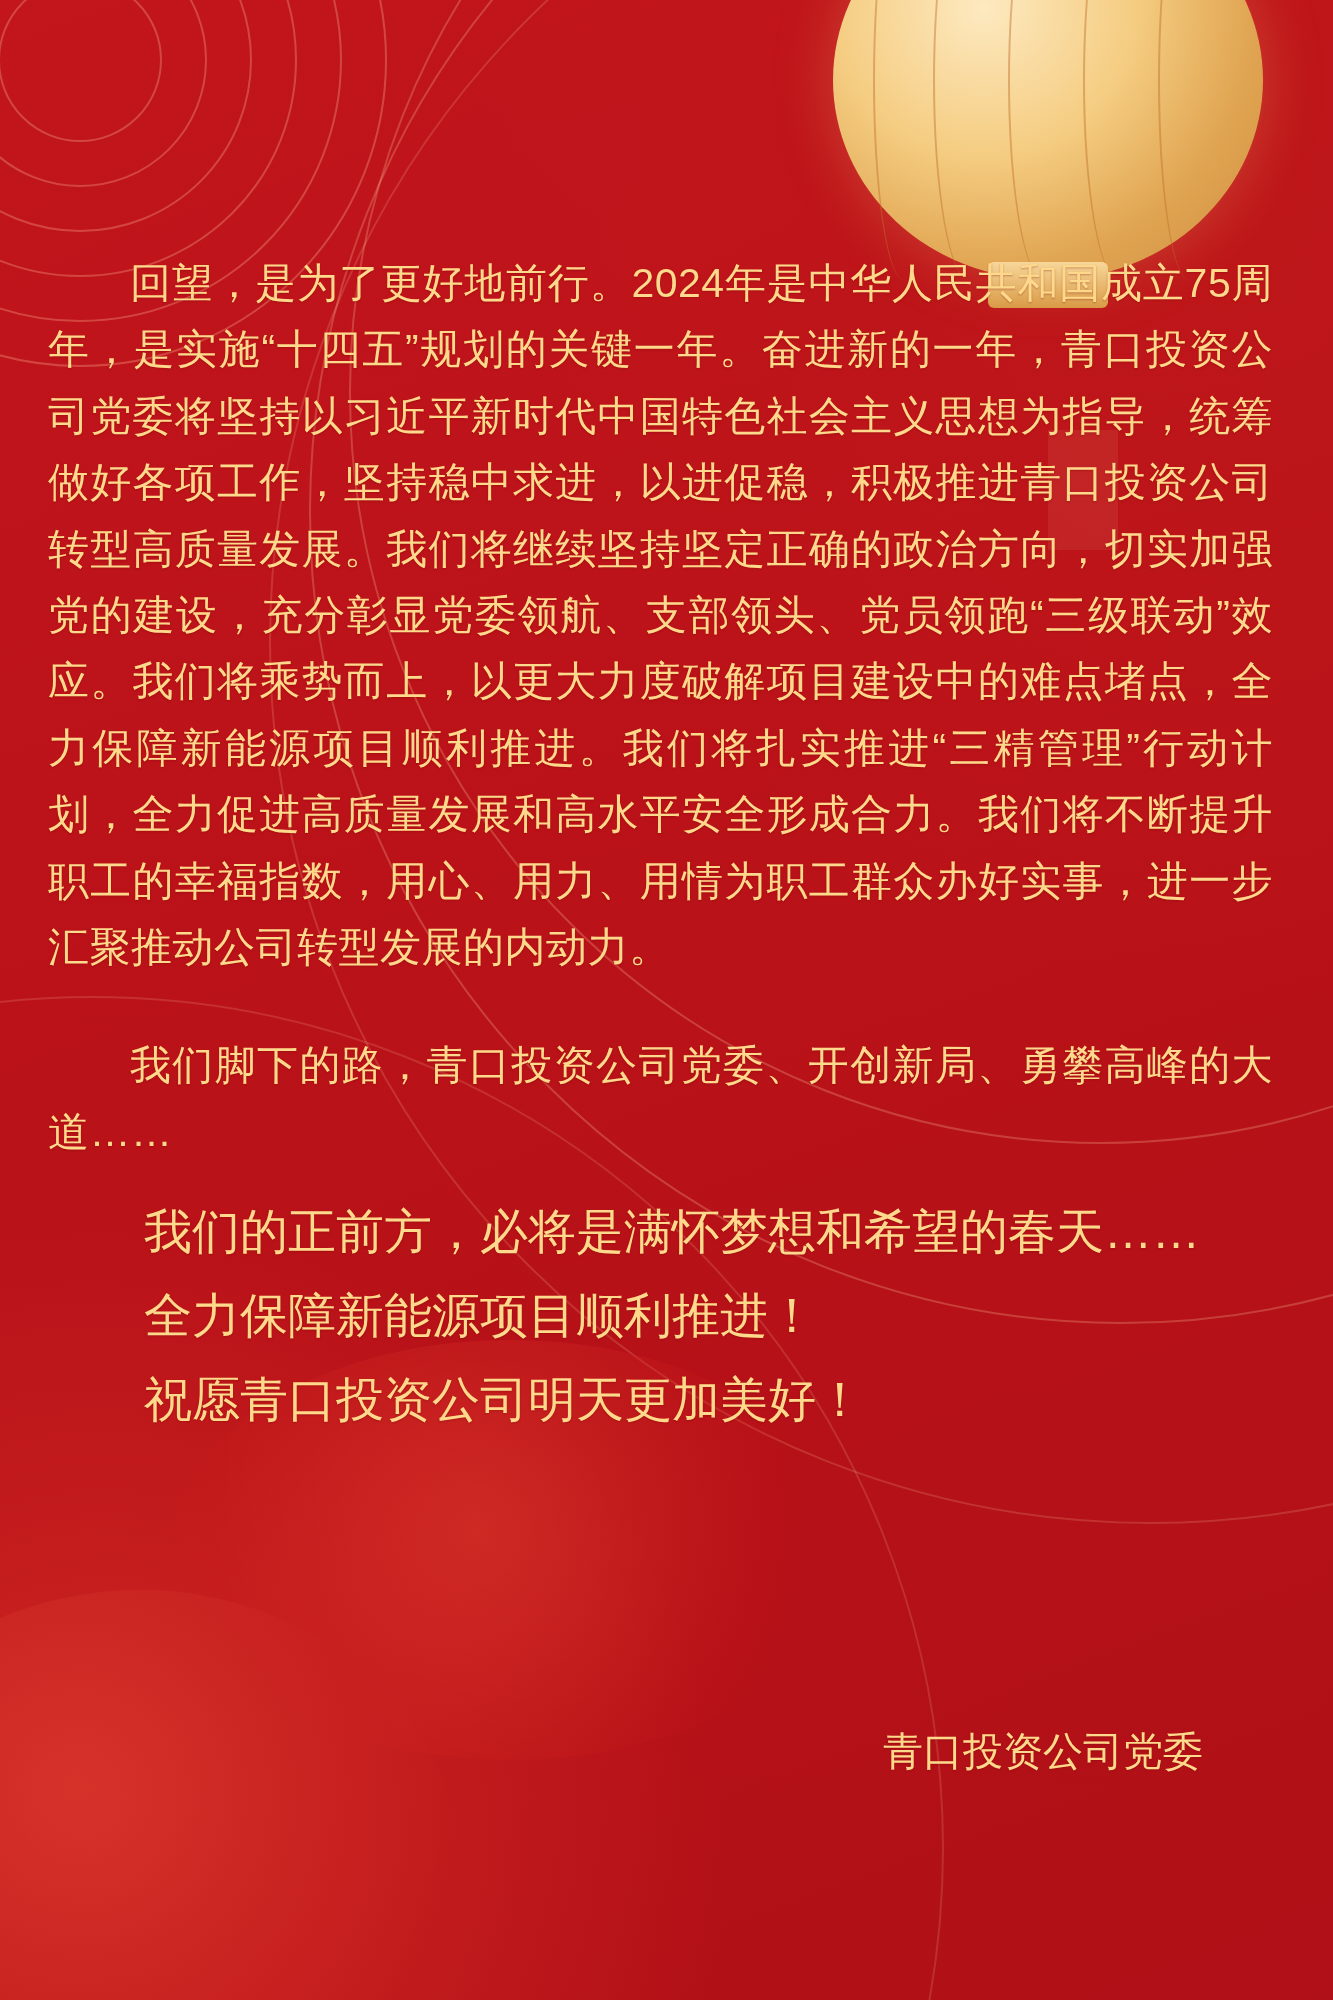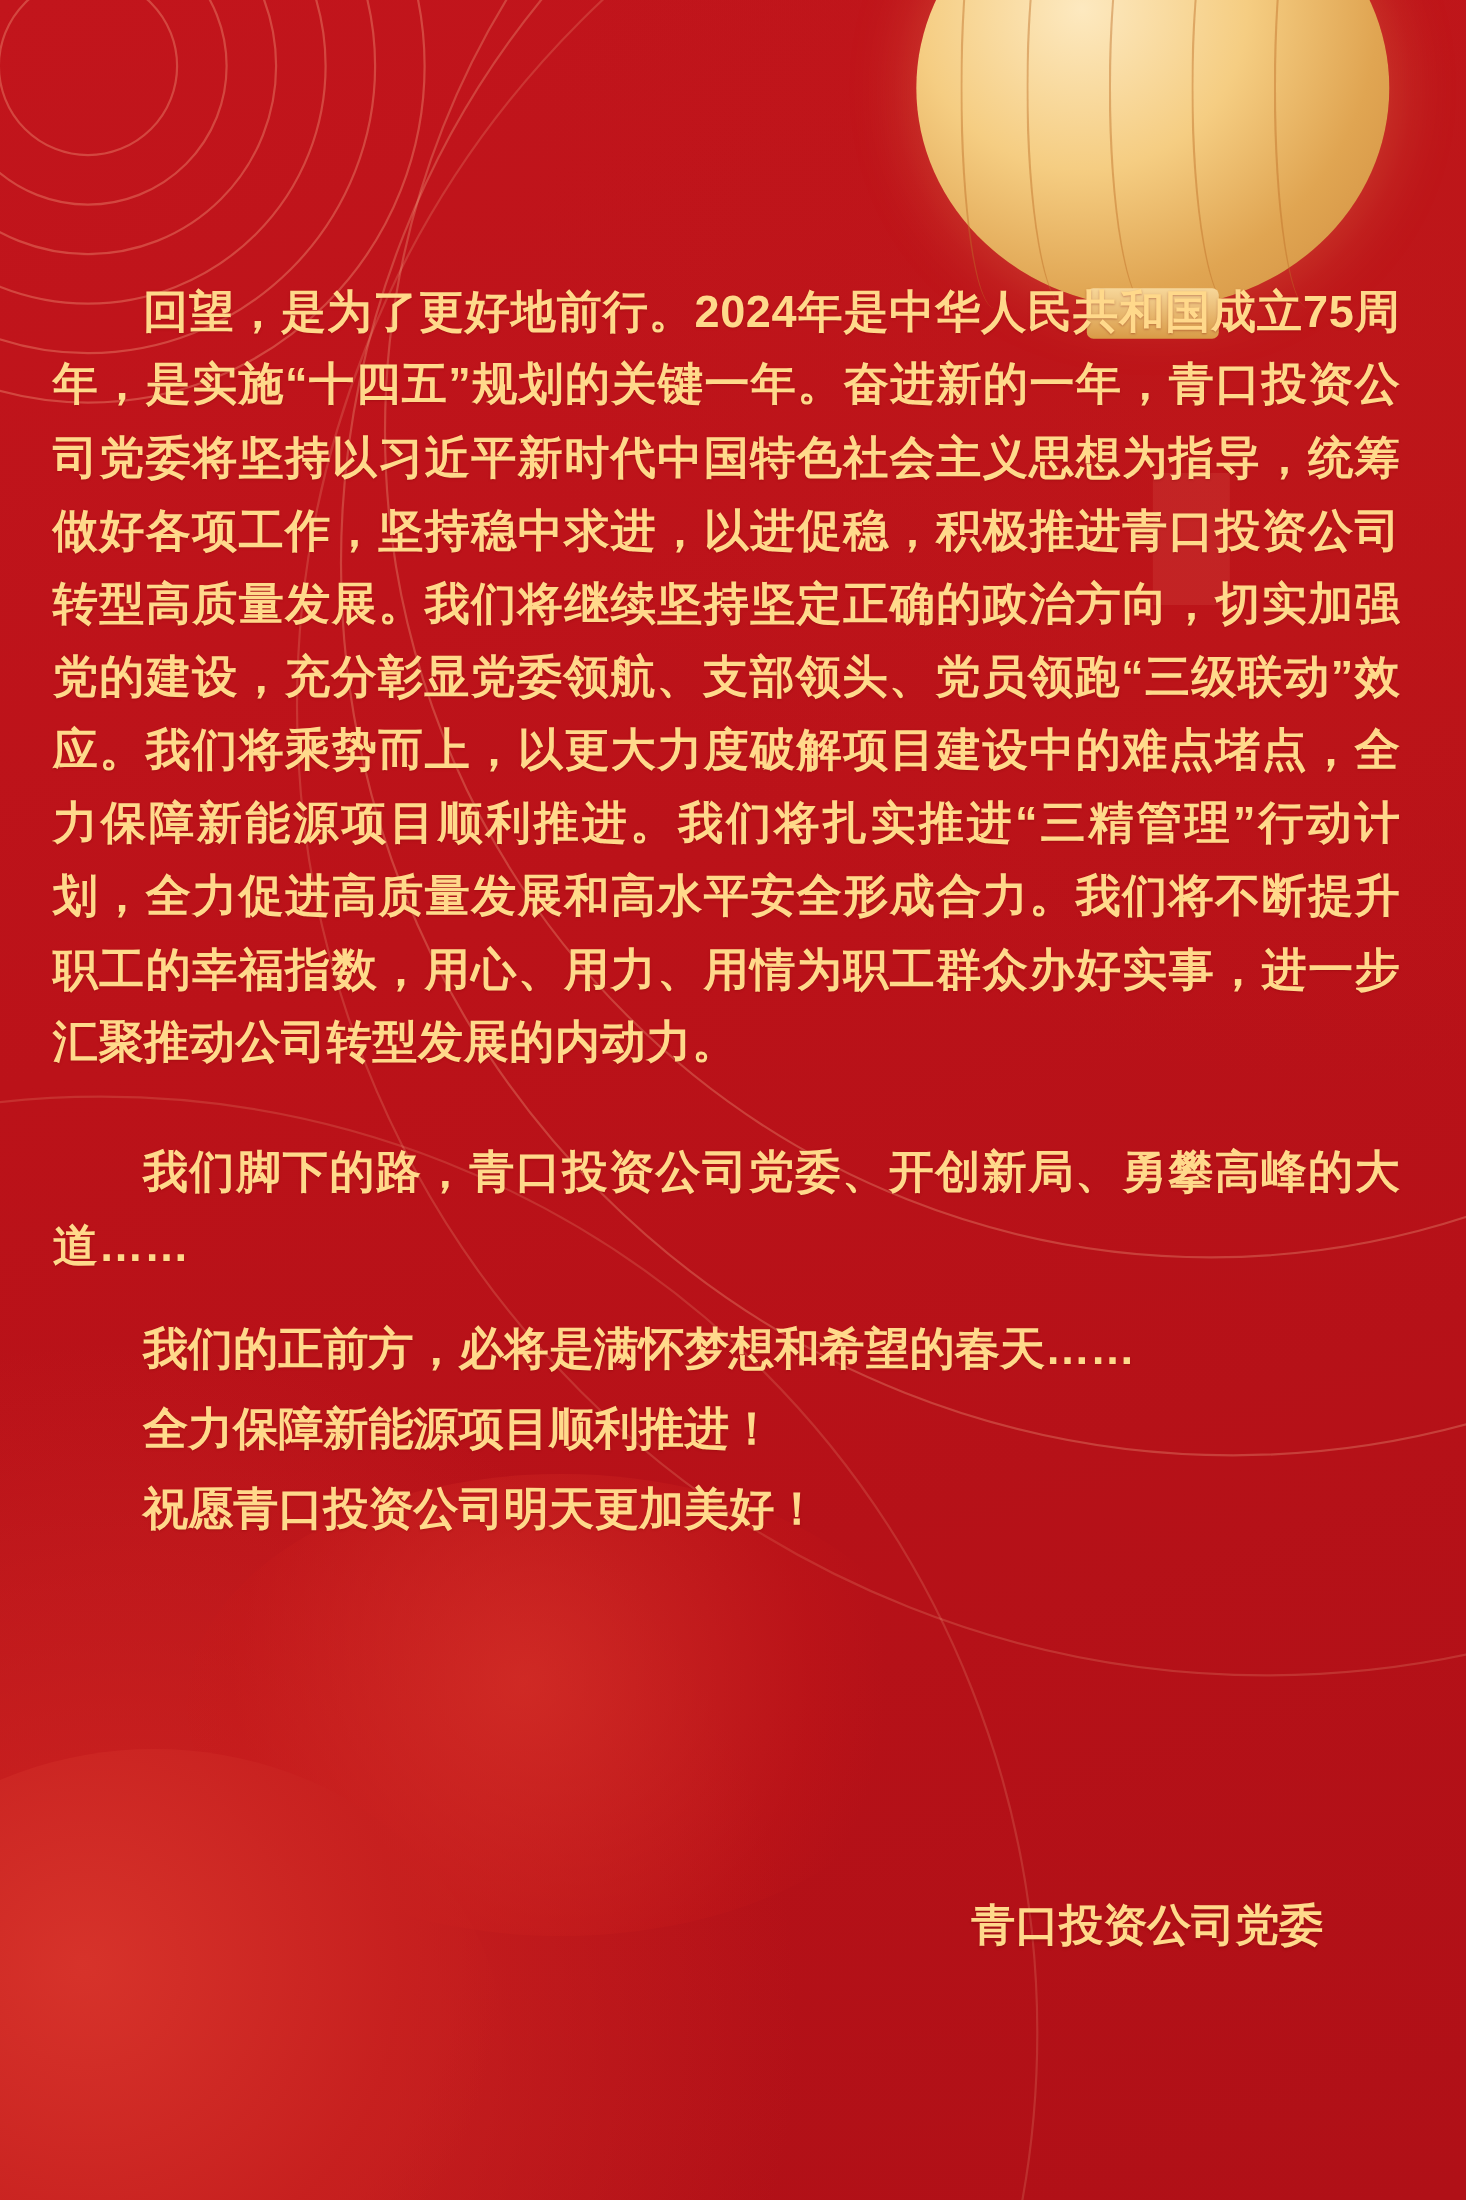--- a/index.html
+++ b/index.html
@@ -10,21 +10,20 @@
   #poster {
     position: relative;
     width: 1333px;
     height: 2000px;
     overflow: hidden;
     background:
       radial-gradient(circle at 8% 92%, rgba(210,40,35,0.95) 0%, rgba(210,40,35,0.0) 28%),
       radial-gradient(circle at 92% 12%, rgba(190,25,25,0.6) 0%, rgba(190,25,25,0) 35%),
       linear-gradient(160deg, #c2151c 0%, #bb1219 40%, #b01017 100%);
     font-family: "Liberation Sans", "DejaVu Sans", sans-serif;
-    font-weight: bold;
   }
 
   
   .deco { position: absolute; pointer-events: none; }
 
   
   .arcs-tl {
     left: -230px; top: -250px;
     width: 620px; height: 620px;
   }
@@ -116,21 +115,21 @@
     text-indent: 2em;
     text-align: justify;
     text-shadow: 0 1px 2px rgba(120,10,10,0.35);
   }
   .tail-lines {
     margin-top: -24px;
   }
   .tail-lines p {
     margin: 0 0 6px 0;
     color: #ffd98b;
-    font-size: 41px;
+    font-size: 48px;
     line-height: 1.62;
     text-indent: 2em;
     text-shadow: 0 1px 2px rgba(120,10,10,0.35);
   }
   .signature {
     position: absolute;
     right: 130px;
     bottom: 218px;
     text-align: right;
     color: #ffd98b;

